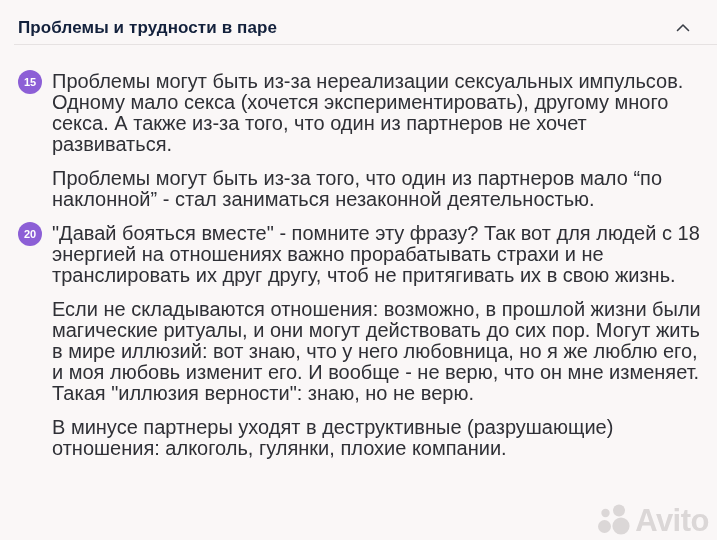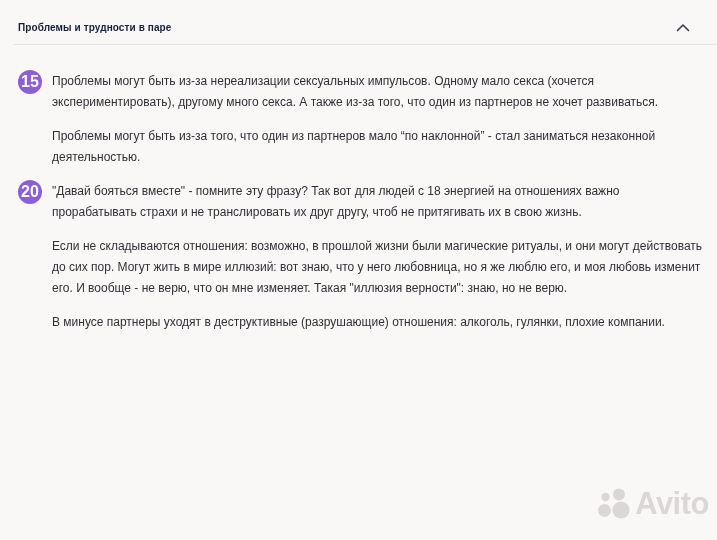--- a/index.html
+++ b/index.html
@@ -19,53 +19,53 @@
     overflow:hidden;
     position:relative;
   }
   .page{width:717px;height:540px;position:relative;}
   
   .section-header{
     display:flex;align-items:center;justify-content:space-between;
     padding:11px 22px 0 18px;height:44px;
   }
   .section-title{
-    font-size:10px;font-weight:700;color:var(--title);
+    font-size:17px;font-weight:700;color:var(--title);
     letter-spacing:.1px;
   }
   .collapse-btn{
     background:none;border:none;cursor:pointer;
     width:24px;height:24px;display:flex;align-items:center;justify-content:center;
     color:#3a3f47;
   }
   .divider{
     border:none;border-top:1px solid var(--divider);
     margin:0 0 0 14px;
   }
   
   .content{padding:26px 14px 0 18px;}
   .list-item{display:flex;align-items:flex-start;}
   .num-badge{
     flex:0 0 auto;
     width:24px;height:24px;border-radius:50%;
     background:var(--badge);
-    color:#fff;font-size:16px;font-weight:700;
+    color:#fff;font-size:11px;font-weight:700;
     display:flex;align-items:center;justify-content:center;
     margin-right:10px;margin-top:-1px;
   }
   .item-text{flex:1 1 auto;min-width:0;}
   .item-text p{
-    font-size:12px;line-height:21px;
+    font-size:20px;line-height:21px;
     margin-bottom:13px;
     color:var(--body);
   }
   
   .watermark{
-    position:absolute;right:8px;bottom:20px;
-    display:flex;align-items:flex-start;gap:4px;
+    position:absolute;right:8px;bottom:4px;
+    display:flex;align-items:center;gap:4px;
     color:var(--watermark);
     opacity:.9;
     pointer-events:none;
     user-select:none;
   }
   .watermark .wm-text{
     font-size:31px;font-weight:700;letter-spacing:-0.5px;
     line-height:1;
   }
 </style>

